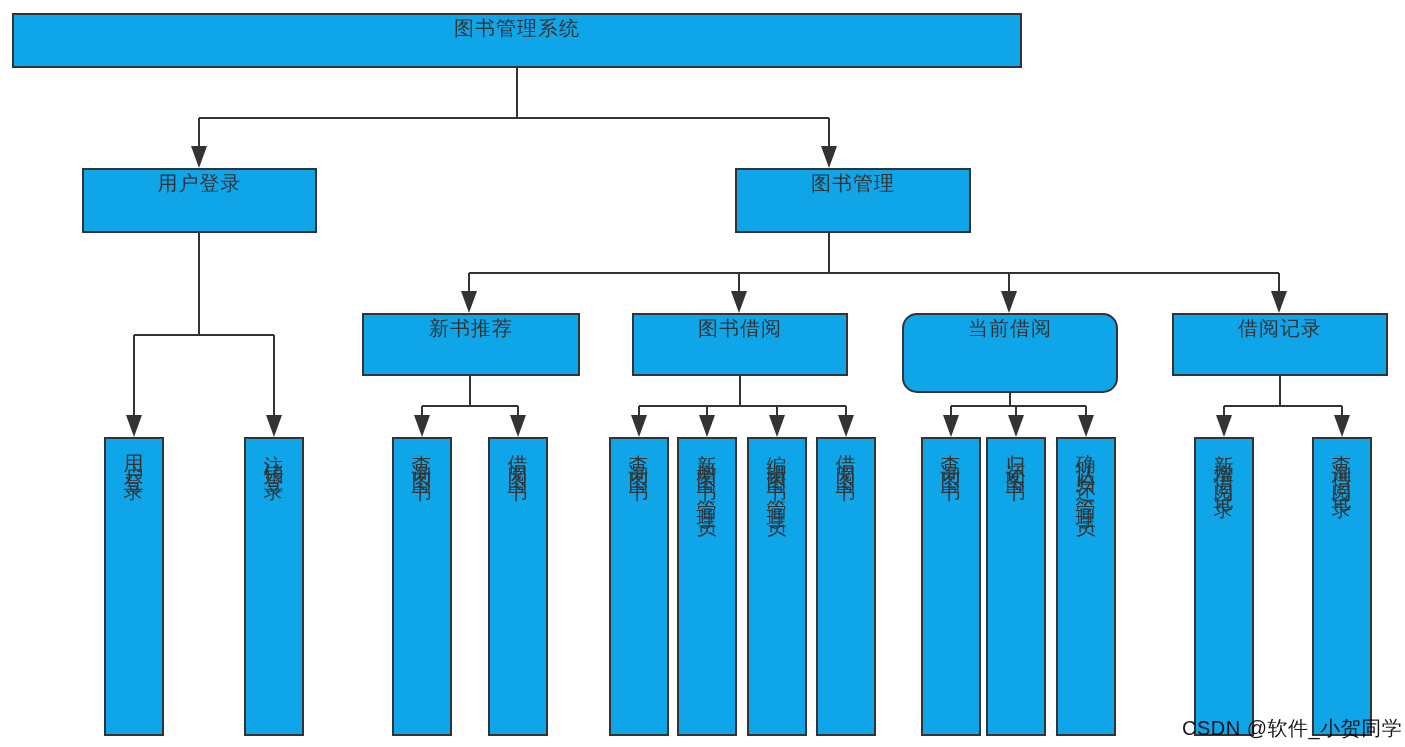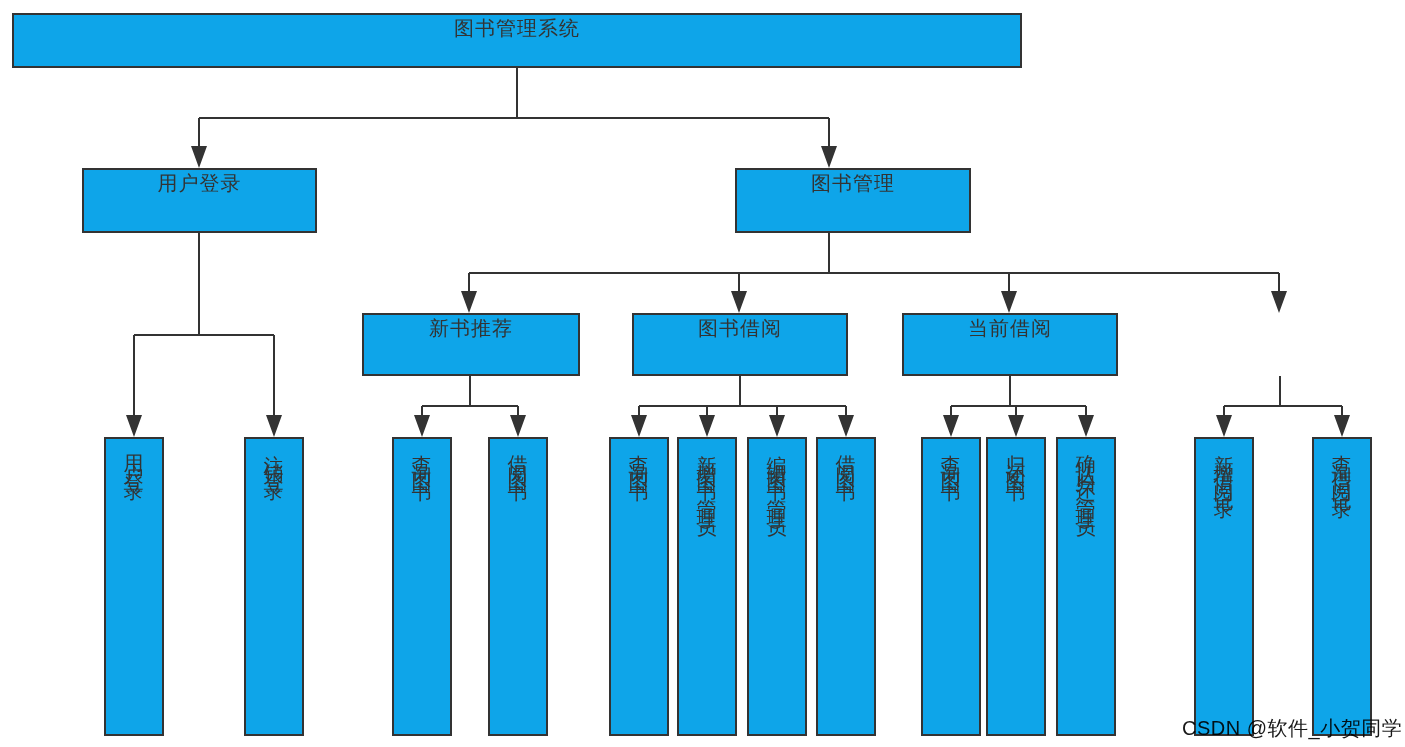--- a/index.html
+++ b/index.html
@@ -98,22 +98,25 @@
   <div class="box node" style="left:711px; top:168px; width:236px; height:65px;margin-left:24px;">
     <span>图书管理</span>
   </div>
 
   <div class="box node" style="left:362px; top:313px; width:218px; height:63px;">
     <span>新书推荐</span>
   </div>
   <div class="box node" style="left:632px; top:313px; width:216px; height:63px;">
     <span>图书借阅</span>
   </div>
-  <div class="box node" style="left:902px; top:313px; width:216px; height:63px;">
+  <div class="box node" style="left:902px; top:313px; width:216px; height:80px;border-radius:15px;">
     <span>当前借阅</span>
+  </div>
+  <div class="box node" style="left:1172px; top:313px; width:216px; height:63px;">
+    <span>借阅记录</span>
   </div>
 
   <div class="box leaf" style="left:104px; width:60px;">
     <span>用户登录</span>
   </div>
   <div class="box leaf" style="left:244px; width:60px;">
     <span>注销登录</span>
   </div>
 
   <div class="box leaf" style="left:392px; width:60px;">

